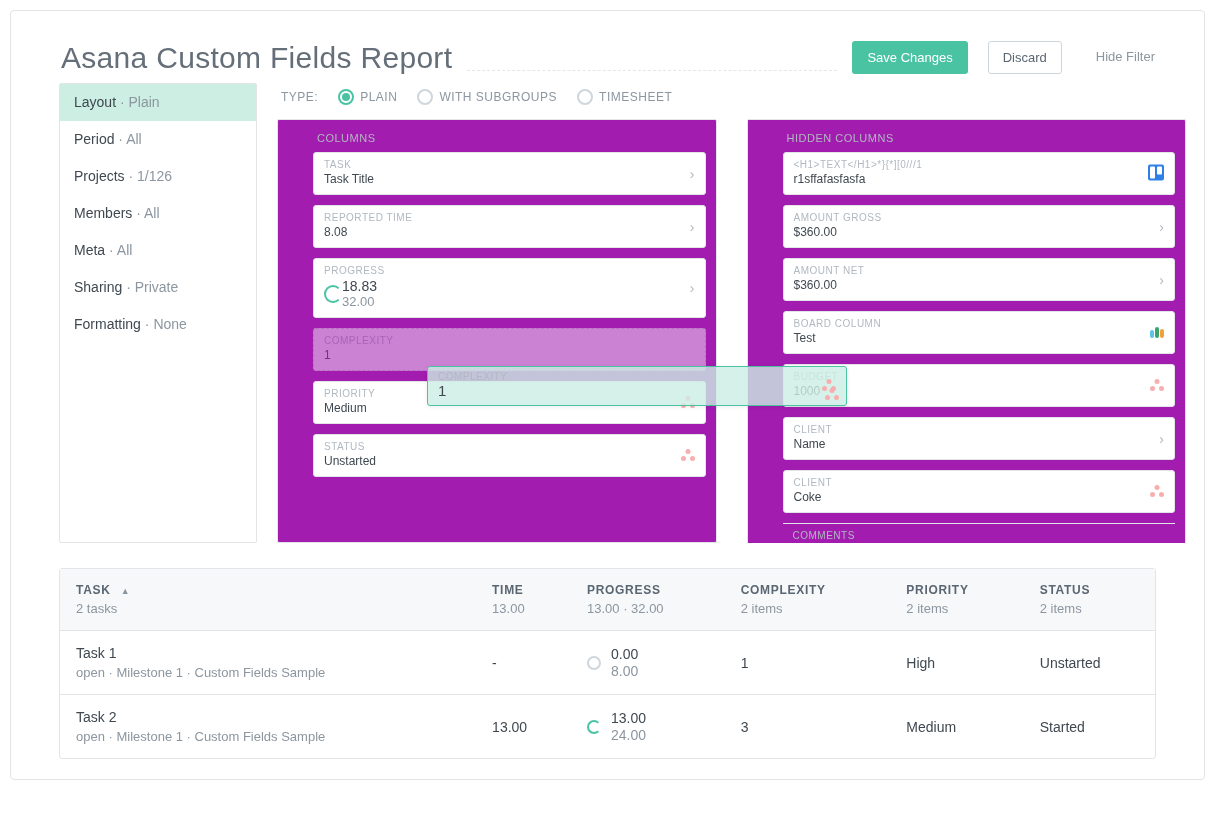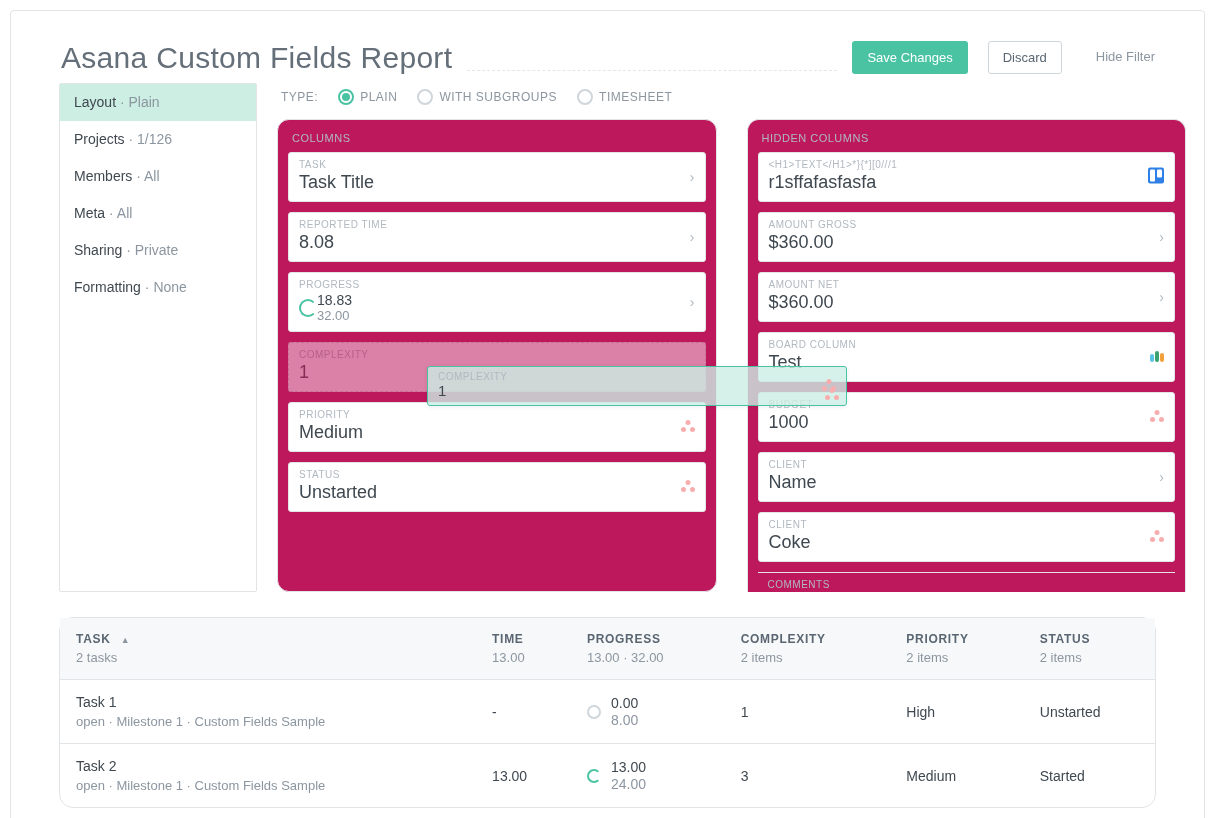--- a/index.html
+++ b/index.html
@@ -38,27 +38,27 @@
   .side-item.active{background:var(--teal-light);}
   
   .main{flex:1;padding:0 0 0 20px;}
   .type-row{display:flex;align-items:center;gap:20px;font-size:12px;letter-spacing:0.5px;color:var(--text-light);padding:6px 0 14px 4px;}
   .radio{display:flex;align-items:center;gap:6px;cursor:pointer;}
   .radio .dot{width:16px;height:16px;border-radius:50%;border:2px solid var(--border-dark);display:inline-flex;align-items:center;justify-content:center;}
   .radio.sel .dot{border-color:var(--teal);}
   .radio.sel .dot::after{content:"";width:8px;height:8px;border-radius:50%;background:var(--teal);}
   
   .cols{display:flex;gap:30px;}
-  .col{flex:1;border:1px solid var(--border);border-radius:12px;background:#be185d;}
+  .col{flex:1;border:1px solid var(--border);border-radius:2px;background:#a21caf;padding-left:25px;}
   .col-title{font-size:11px;letter-spacing:0.5px;color:var(--text-xlight);padding:12px 14px 8px;}
 
   .field{border:1px solid var(--border);border-radius:3px;margin:0 10px 10px 10px;padding:4px 10px 8px 10px;position:relative;background:#fff;}
   .field.ghost{opacity:0.45;border:1px dashed var(--border-dark);}
   .field-label{font-size:10px;letter-spacing:0.5px;color:var(--text-xlight);padding:2px 0 2px 0;}
-  .field-value{font-size:18px;color:var(--text-dark);}
+  .field-value{font-size:12px;color:var(--text-dark);}
   .field-sub{font-size:13px;color:var(--text-light);margin-top:2px;}
   .field .chev{position:absolute;right:10px;top:50%;transform:translateY(-50%);color:var(--text-xlight);font-size:14px;}
   .field .dots{position:absolute;right:10px;top:50%;transform:translateY(-50%);}
   .section-break{border:0;border-top:1px solid var(--border);margin:6px 10px;}
   .progress-row{display:flex;align-items:center;gap:0;}
   .spin{width:18px;height:18px;border-radius:50%;border:2px solid var(--teal);border-right-color:transparent;display:inline-block;}
   
   .drag-overlay{position:absolute;border:1px solid var(--teal);background:rgba(204,238,227,0.8);border-radius:3px;z-index:5;box-shadow:0 1px 4px rgba(0,0,0,0.08);}
   .drag-overlay .field-label{font-size:10px;color:var(--text-xlight);padding:4px 10px 0;}
   .drag-overlay .field-value{font-size:15px;color:var(--text-dark);padding:0 10px 6px;}
@@ -75,21 +75,21 @@
   .trello-icon::before{left:2px;height:12px;}
   .trello-icon::after{right:2px;height:8px;}
   .src-icon{position:absolute;right:10px;top:50%;transform:translateY(-50%);}
 
   .people-icon{display:inline-flex;gap:1px;align-items:flex-end;}
   .people-icon i{display:inline-block;width:4px;height:10px;border-radius:2px;}
   .people-icon i:nth-child(1){background:#5bc3e6;height:8px;}
   .people-icon i:nth-child(2){background:#3aa26f;height:11px;}
   .people-icon i:nth-child(3){background:#f2a13a;height:9px;}
   
-  .table-wrap{margin:25px 48px 0 48px;border:1px solid var(--border);border-radius:14px;}
+  .table-wrap{margin:25px 48px 0 48px;border:1px solid var(--border);border-radius:3px;}
   table{width:100%;border-collapse:collapse;}
   thead th{background:var(--header-bg);text-align:left;padding:14px 16px;font-size:12px;letter-spacing:0.7px;color:var(--text);font-weight:600;border-bottom:1px solid var(--border);}
   thead th .sub{display:block;font-weight:400;font-size:13px;letter-spacing:0;color:var(--text-light);margin-top:4px;}
   tbody td{padding:14px 16px;border-bottom:1px solid var(--border);color:var(--text-dark);vertical-align:middle;font-size:14px;}
   tbody tr:last-child td{border-bottom:none;}
   td .tsub{display:block;font-size:13px;color:var(--text-light);margin-top:4px;}
   .sort-caret{font-size:9px;color:var(--text-light);margin-left:6px;vertical-align:middle;}
   .pcell{display:flex;align-items:center;gap:10px;}
   .ring{width:14px;height:14px;border-radius:50%;border:2px solid var(--border-dark);display:inline-block;}
   .ring.part{border-color:var(--teal);border-right-color:transparent;}
@@ -112,20 +112,23 @@
         <button class="btn btn-link">Hide Filter</button>
       </div>
     </div>
 
     <div class="body">
       <div class="sidebar">
         <div class="side-item active">
           <span class="lbl">Layout</span>
           <span class="val"> · </span>
           <span class="val">Plain</span>
+        </div>
+        <div class="side-item">
+          <span class="lbl">Period</span><span class="val"> · </span><span class="val">All</span>
         </div>
         <div class="side-item">
           <span class="lbl">Projects</span><span class="val"> · </span><span class="val">1/126</span>
         </div>
         <div class="side-item">
           <span class="lbl">Members</span><span class="val"> · </span><span class="val">All</span>
         </div>
         <div class="side-item">
           <span class="lbl">Meta</span><span class="val"> · </span><span class="val">All</span>
         </div>

